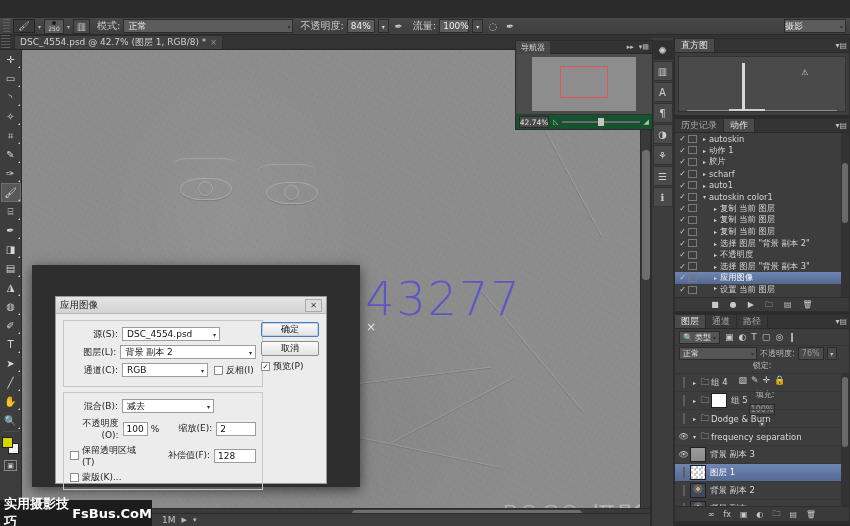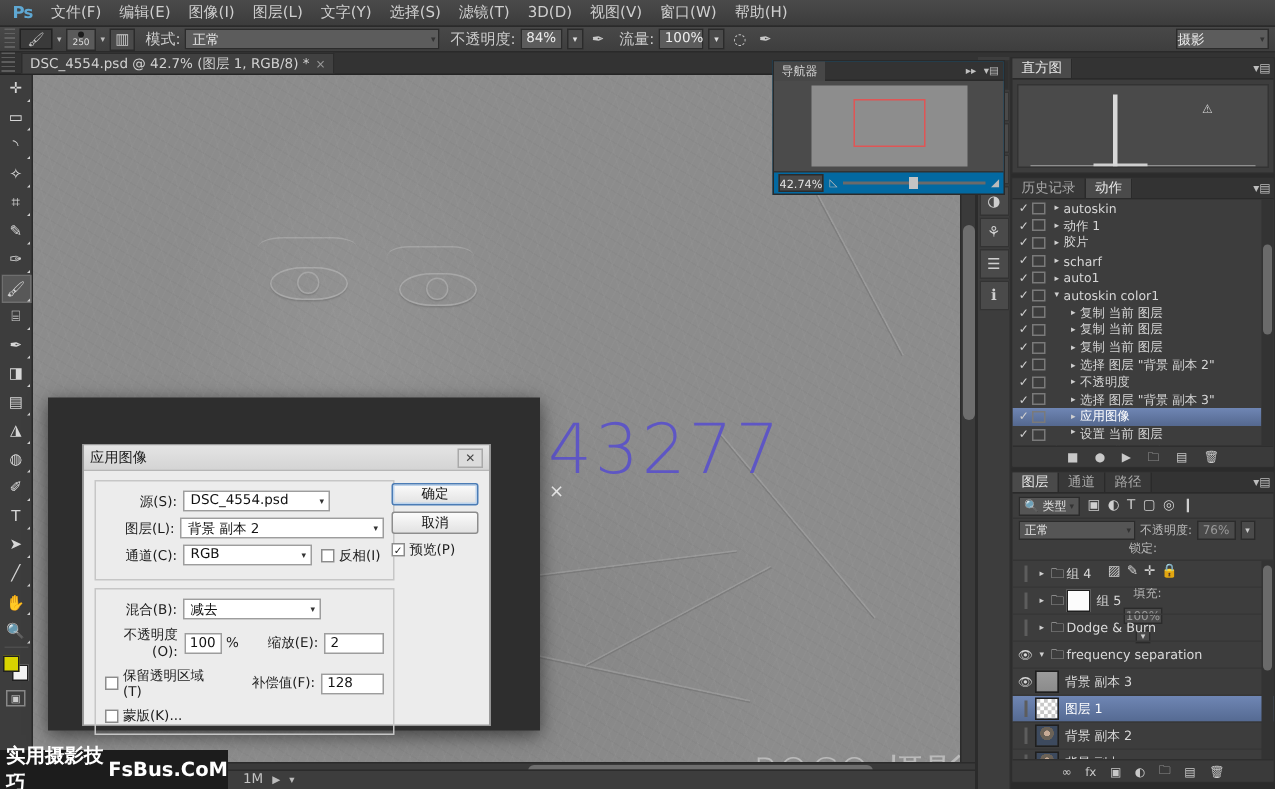--- a/index.html
+++ b/index.html
@@ -290,22 +290,22 @@
   .lay-vscroll { position: absolute; right: 0; top: 0; width: 8px; bottom: 0; background: #333; }
   .lay-vthumb { position: absolute; right: 1px; top: 3px; width: 6px; height: 70px; background: #6a6a6a; border-radius: 3px; }
   .lay-footer {
     height: 15px; background: #3a3a3a; border-top: 1px solid #2e2e2e;
     display: flex; align-items: center; justify-content: center; gap: 9px;
     font-size: 8px; color: #c9c9c9;
   }
 
   
   .navpanel {
-    position: absolute; left: 515px; top: 40px; width: 155px; height: 90px;
-    background: #0369a1; border: 1px solid #2a2a2a; z-index: 20;
+    position: absolute; left: 515px; top: 40px; width: 138px; height: 90px;
+    background: #14532d; border: 1px solid #2a2a2a; z-index: 20;
   }
   .nav-head { height: 13px; background: #333; display: flex; align-items: center;
     border-bottom: 1px solid #2a2a2a; }
   .nav-tab { padding: 0 5px; font-size: 8px; color: #d6d6d6; background: #474747;
     height: 13px; display: flex; align-items: center; }
   .nav-ctrl { margin-left: auto; display: flex; gap: 5px; padding-right: 3px;
     font-size: 7px; color: #c0c0c0; }
   .nav-view { position: relative; height: 60px; background: #4b4b4b;
     display: flex; align-items: center; justify-content: center; }
   .nav-img { width: 104px; height: 54px; background: #8d8d8d; position: relative; }
@@ -369,36 +369,20 @@
     font-size: 9px; color: #111; margin-bottom: 4px;
   }
   .dbtn.primary { border: 1px solid #4b7cb5; box-shadow: 0 0 0 1px #bcd3ec inset; }
   .fs2 { margin-top: 5px; }
 </style>
 </head>
 <body>
 
 <div class="app">
 
-  <div class="menubar">
-    <div class="ps-logo">Ps</div>
-    <div id="menu-items" style="display:flex;align-items:center;">
-        <div class="menu-item">文件(F)</div>
-        <div class="menu-item">编辑(E)</div>
-        <div class="menu-item">图像(I)</div>
-        <div class="menu-item">图层(L)</div>
-        <div class="menu-item">文字(Y)</div>
-        <div class="menu-item">选择(S)</div>
-        <div class="menu-item">滤镜(T)</div>
-        <div class="menu-item">3D(D)</div>
-        <div class="menu-item">视图(V)</div>
-        <div class="menu-item">窗口(W)</div>
-        <div class="menu-item">帮助(H)</div>
-      </div>
-  </div>
 
   <div class="optbar">
     <div class="opt-grip"></div>
     <div class="opt-brush">🖌</div>
     <div class="opt-caret">▾</div>
     <div class="opt-size">
       <div class="opt-dot"></div>
       <span>250</span>
     </div>
     <div class="opt-caret">▾</div>

